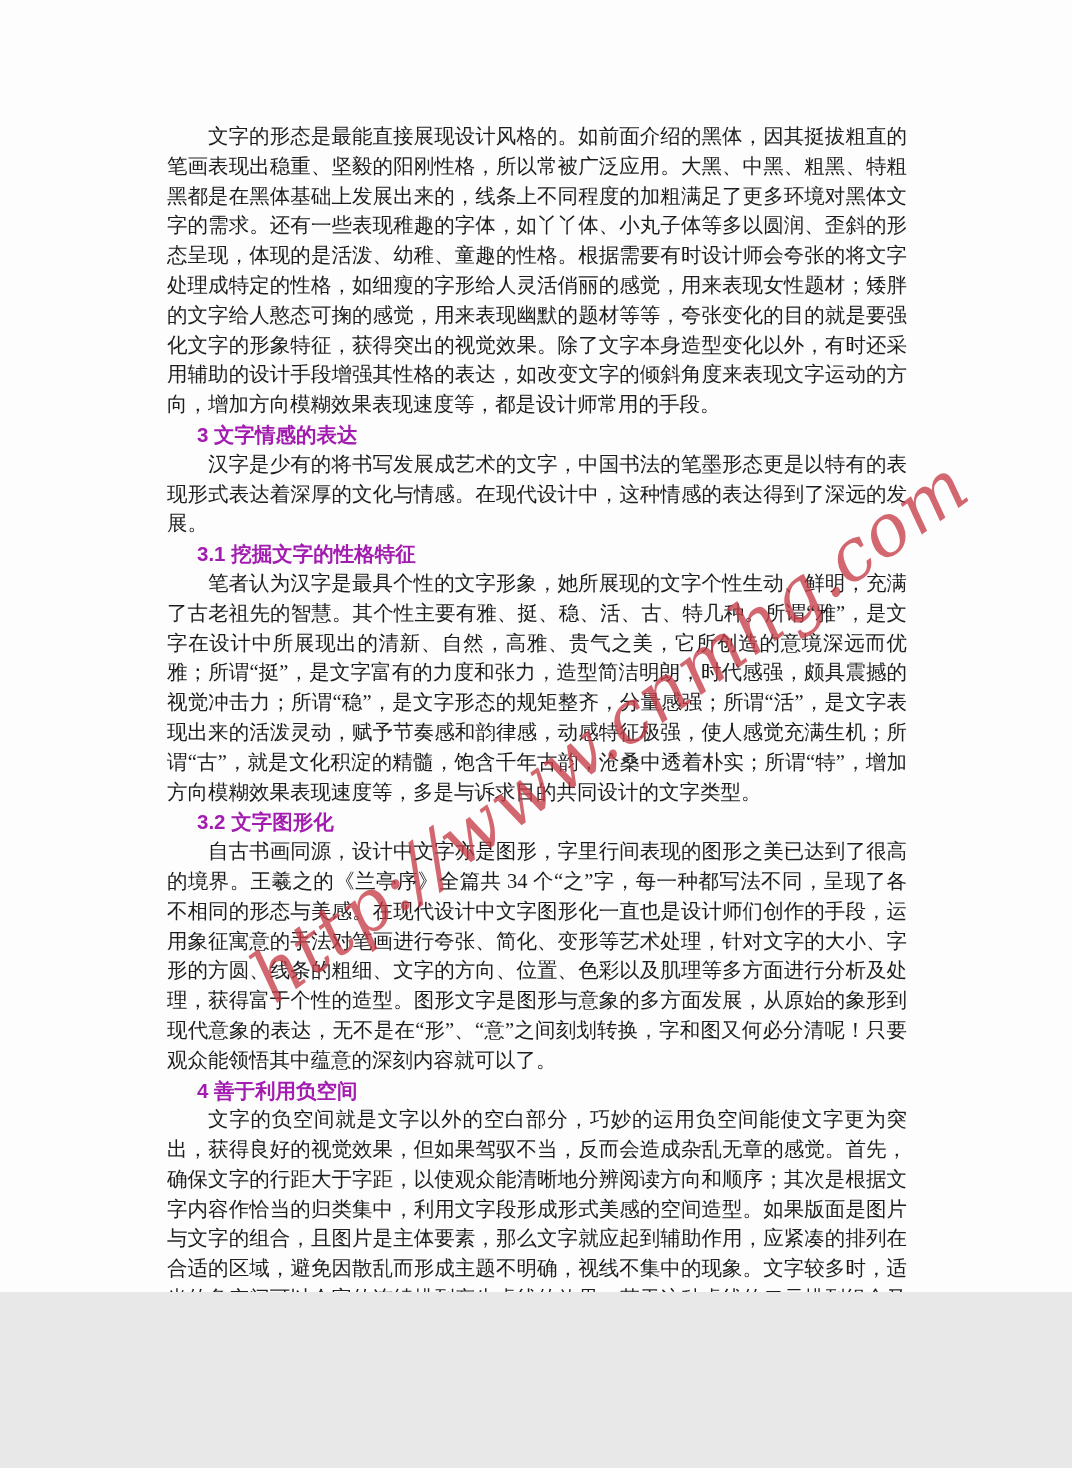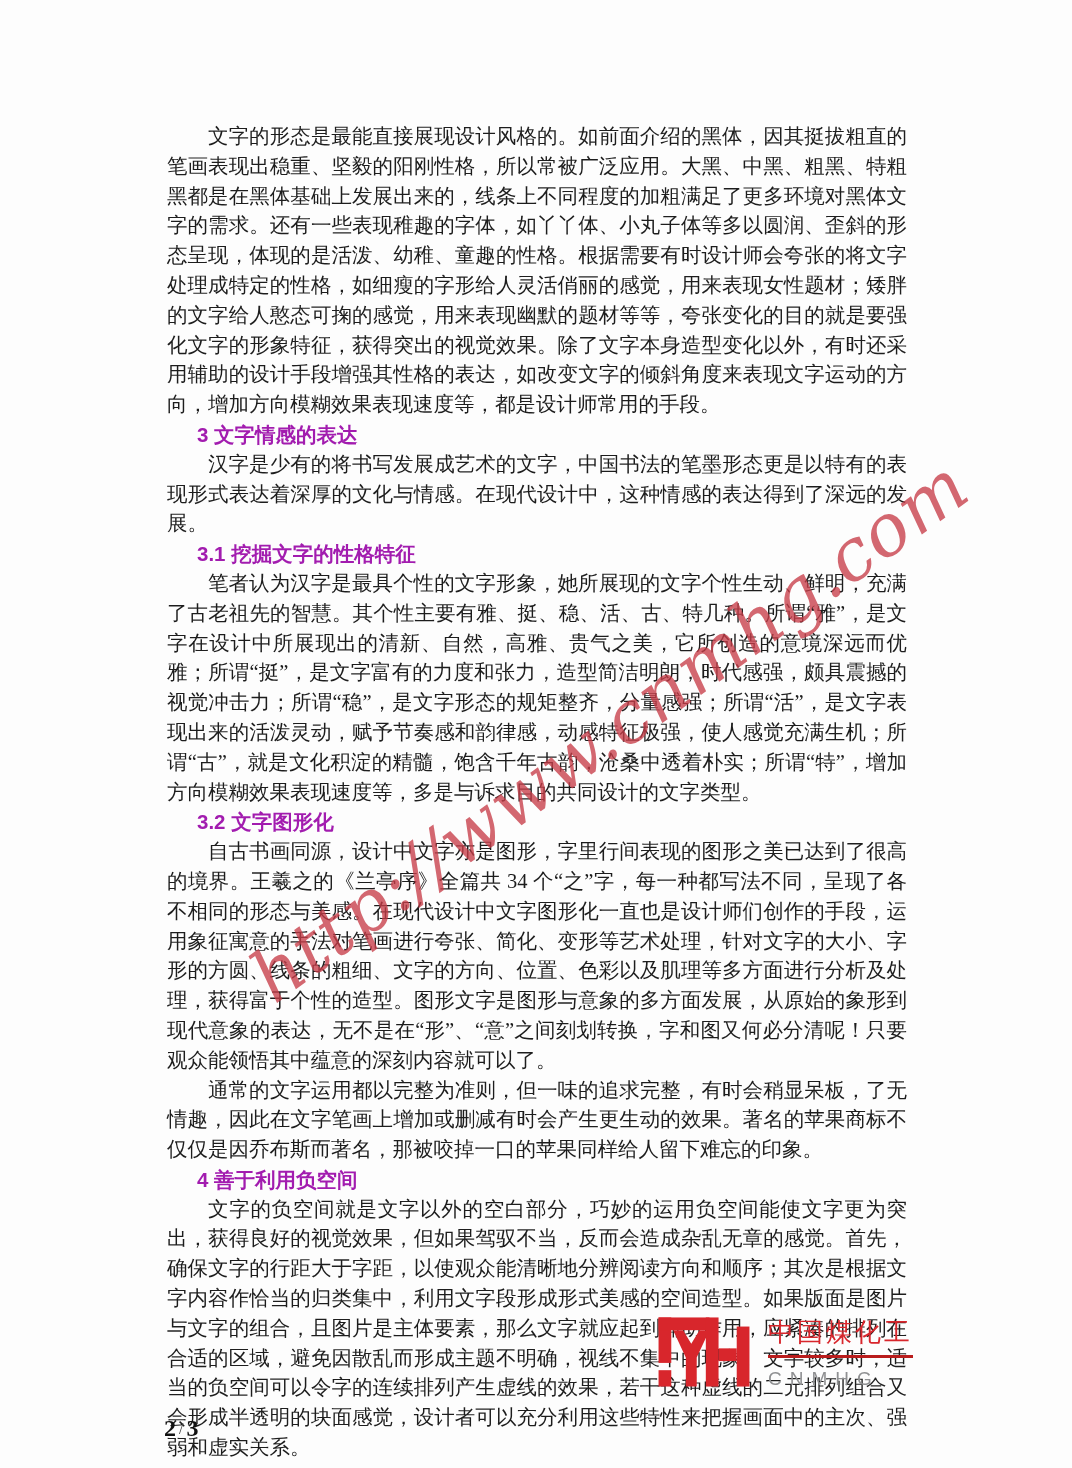--- a/index.html
+++ b/index.html
@@ -1,18 +1,18 @@
 <!DOCTYPE html>
 <html lang="zh"><head>
 <meta charset="utf-8">
 <style>
   html,body{margin:0;padding:0;background:#e8e8e8;}
   .page{
     position:relative;
-    width:1072px;height:1468px;
+    width:1072px;height:1292px;
     background:#fdfdfd;
     overflow:hidden;
     margin:0 auto;
     font-family:"Liberation Serif","DejaVu Serif",serif;
   }
   .content{
     position:absolute;
     left:167px;top:122px;
     width:740px;
     font-size:20.5px;
@@ -96,21 +96,20 @@
 <div class="page">
 
   <div class="content">
     <p>文字的形态是最能直接展现设计风格的。如前面介绍的黑体，因其挺拔粗直的笔画表现出稳重、坚毅的阳刚性格，所以常被广泛应用。大黑、中黑、粗黑、特粗黑都是在黑体基础上发展出来的，线条上不同程度的加粗满足了更多环境对黑体文字的需求。还有一些表现稚趣的字体，如丫丫体、小丸子体等多以圆润、歪斜的形态呈现，体现的是活泼、幼稚、童趣的性格。根据需要有时设计师会夸张的将文字处理成特定的性格，如细瘦的字形给人灵活俏丽的感觉，用来表现女性题材；矮胖的文字给人憨态可掬的感觉，用来表现幽默的题材等等，夸张变化的目的就是要强化文字的形象特征，获得突出的视觉效果。除了文字本身造型变化以外，有时还采用辅助的设计手段增强其性格的表达，如改变文字的倾斜角度来表现文字运动的方向，增加方向模糊效果表现速度等，都是设计师常用的手段。</p>
     <div class="hd">3 文字情感的表达</div>
     <p>汉字是少有的将书写发展成艺术的文字，中国书法的笔墨形态更是以特有的表现形式表达着深厚的文化与情感。在现代设计中，这种情感的表达得到了深远的发展。</p>
     <div class="hd">3.1 挖掘文字的性格特征</div>
     <p>笔者认为汉字是最具个性的文字形象，她所展现的文字个性生动、鲜明，充满了古老祖先的智慧。其个性主要有雅、挺、稳、活、古、特几种。所谓“雅”，是文字在设计中所展现出的清新、自然，高雅、贵气之美，它所创造的意境深远而优雅；所谓“挺”，是文字富有的力度和张力，造型简洁明朗，时代感强，颇具震撼的视觉冲击力；所谓“稳”，是文字形态的规矩整齐，分量感强；所谓“活”，是文字表现出来的活泼灵动，赋予节奏感和韵律感，动感特征极强，使人感觉充满生机；所谓“古”，就是文化积淀的精髓，饱含千年古韵，沧桑中透着朴实；所谓“特”，增加方向模糊效果表现速度等，多是与诉求目的共同设计的文字类型。</p>
     <div class="hd">3.2 文字图形化</div>
     <p>自古书画同源，设计中文字亦是图形，字里行间表现的图形之美已达到了很高的境界。王羲之的《兰亭序》全篇共 34 个“之”字，每一种都写法不同，呈现了各不相同的形态与美感。在现代设计中文字图形化一直也是设计师们创作的手段，运用象征寓意的手法对笔画进行夸张、简化、变形等艺术处理，针对文字的大小、字形的方圆、线条的粗细、文字的方向、位置、色彩以及肌理等多方面进行分析及处理，获得富于个性的造型。图形文字是图形与意象的多方面发展，从原始的象形到现代意象的表达，无不是在“形”、“意”之间刻划转换，字和图又何必分清呢！只要观众能领悟其中蕴意的深刻内容就可以了。</p>
-    <p>通常的文字运用都以完整为准则，但一味的追求完整，有时会稍显呆板，了无情趣，因此在文字笔画上增加或删减有时会产生更生动的效果。著名的苹果商标不仅仅是因乔布斯而著名，那被咬掉一口的苹果同样给人留下难忘的印象。</p>
     <div class="hd">4 善于利用负空间</div>
     <p>文字的负空间就是文字以外的空白部分，巧妙的运用负空间能使文字更为突出，获得良好的视觉效果，但如果驾驭不当，反而会造成杂乱无章的感觉。首先，确保文字的行距大于字距，以使观众能清晰地分辨阅读方向和顺序；其次是根据文字内容作恰当的归类集中，利用文字段形成形式美感的空间造型。如果版面是图片与文字的组合，且图片是主体要素，那么文字就应起到辅助作用，应紧凑的排列在合适的区域，避免因散乱而形成主题不明确，视线不集中的现象。文字较多时，适当的负空间可以令字的连续排列产生虚线的效果，若干这种虚线的二元排列组合又会形成半透明的块面感觉，设计者可以充分利用这些特性来把握画面中的主次、强弱和虚实关系。</p>
 
   </div>
 
   <div class="watermark">http://www.cnmhg.com</div>
 
   <div class="logo">
     <svg class="logo-mark" viewBox="0 0 100 88" xmlns="http://www.w3.org/2000/svg" aria-hidden="true">
       <g fill="#d8262c">

